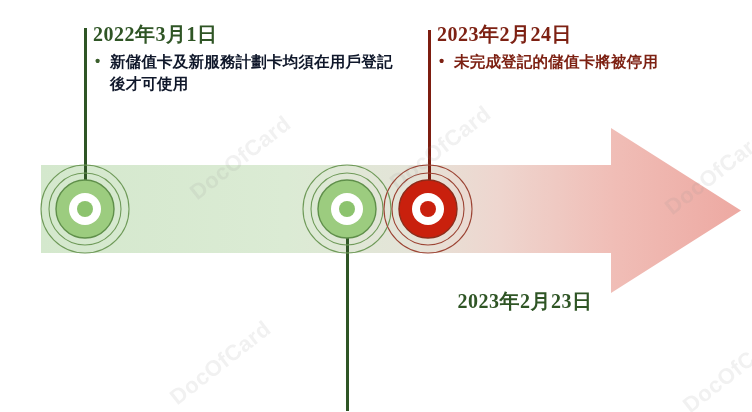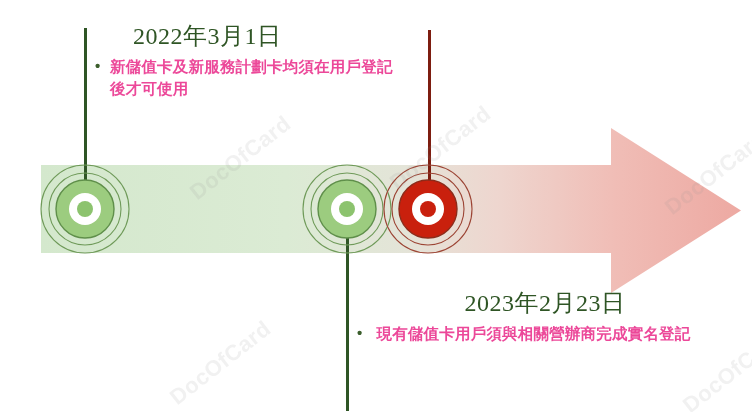--- a/index.html
+++ b/index.html
@@ -66,26 +66,25 @@
     transform: translate(-50%, -50%);
   }
   .marker svg { display: block; }
 
   
   .block {
     position: absolute;
   }
   .block-title {
     font-family: "Liberation Serif", "DejaVu Serif", serif;
-    font-weight: 400;
-    font-size: 24px;
+    font-weight: 700;
+    font-size: 20px;
     line-height: 1.15;
     letter-spacing: 0.5px;
     white-space: nowrap;
-    margin-left: 40px;
   }
   .title-green { color: #2f5525; }
   .title-red   { color: #7d2113; }
 
   .bullets {
     list-style: none;
     margin: 5px 0 0 0;
     padding: 0;
   }
   .bullets li {
@@ -96,21 +95,21 @@
     font-weight: 700;
     letter-spacing: 0.2px;
   }
   .bullets li::before {
     content: "\2022";
     position: absolute;
     left: 2px;
     top: -1px;
     font-size: 15px;
   }
-  .bul-green li { color: #ec4899; }
+  .bul-green li { color: #0f172a; }
   .bul-green li::before { color: #3b5e2c; }
   .bul-red li { color: #7d2113; }
   .bul-red li::before { color: #7d2113; }
 
   
   .block-1 { left: 93px;  top: 23px;  width: 300px; }
   .block-3 { left: 437px; top: 23px;  width: 250px; }
   .block-2 { left: 355px; top: 290px; width: 340px; text-align: center; }
 </style>
 </head>
@@ -168,26 +167,29 @@
     </svg>
   </div>
 
   <div class="block block-1">
     <div class="block-title title-green">2022年3月1日</div>
     <ul class="bullets bul-green">
       <li>新儲值卡及新服務計劃卡均須在用戶登記後才可使用</li>
     </ul>
   </div>
 
+  <div class="block block-3">
+    <div class="block-title title-red">2023年2月24日</div>
+    <ul class="bullets bul-red">
+      <li>未完成登記的儲值卡將被停用</li>
+    </ul>
+  </div>
 
   <div class="block block-2">
     <div class="block-title title-green">2023年2月23日</div>
-    <ul class="bullets bul-green">
-      <li>現有儲值卡用戶須與相關營辦商完成實名登記</li>
-    </ul>
   </div>
 
   <div class="watermark wm-1">DocOfCard</div>
   <div class="watermark wm-2">DocOfCard</div>
   <div class="watermark wm-3">DocOfCard</div>
   <div class="watermark wm-4">DocOfCard</div>
   <div class="watermark wm-5">DocOfCard</div>
 
 </div>
 

